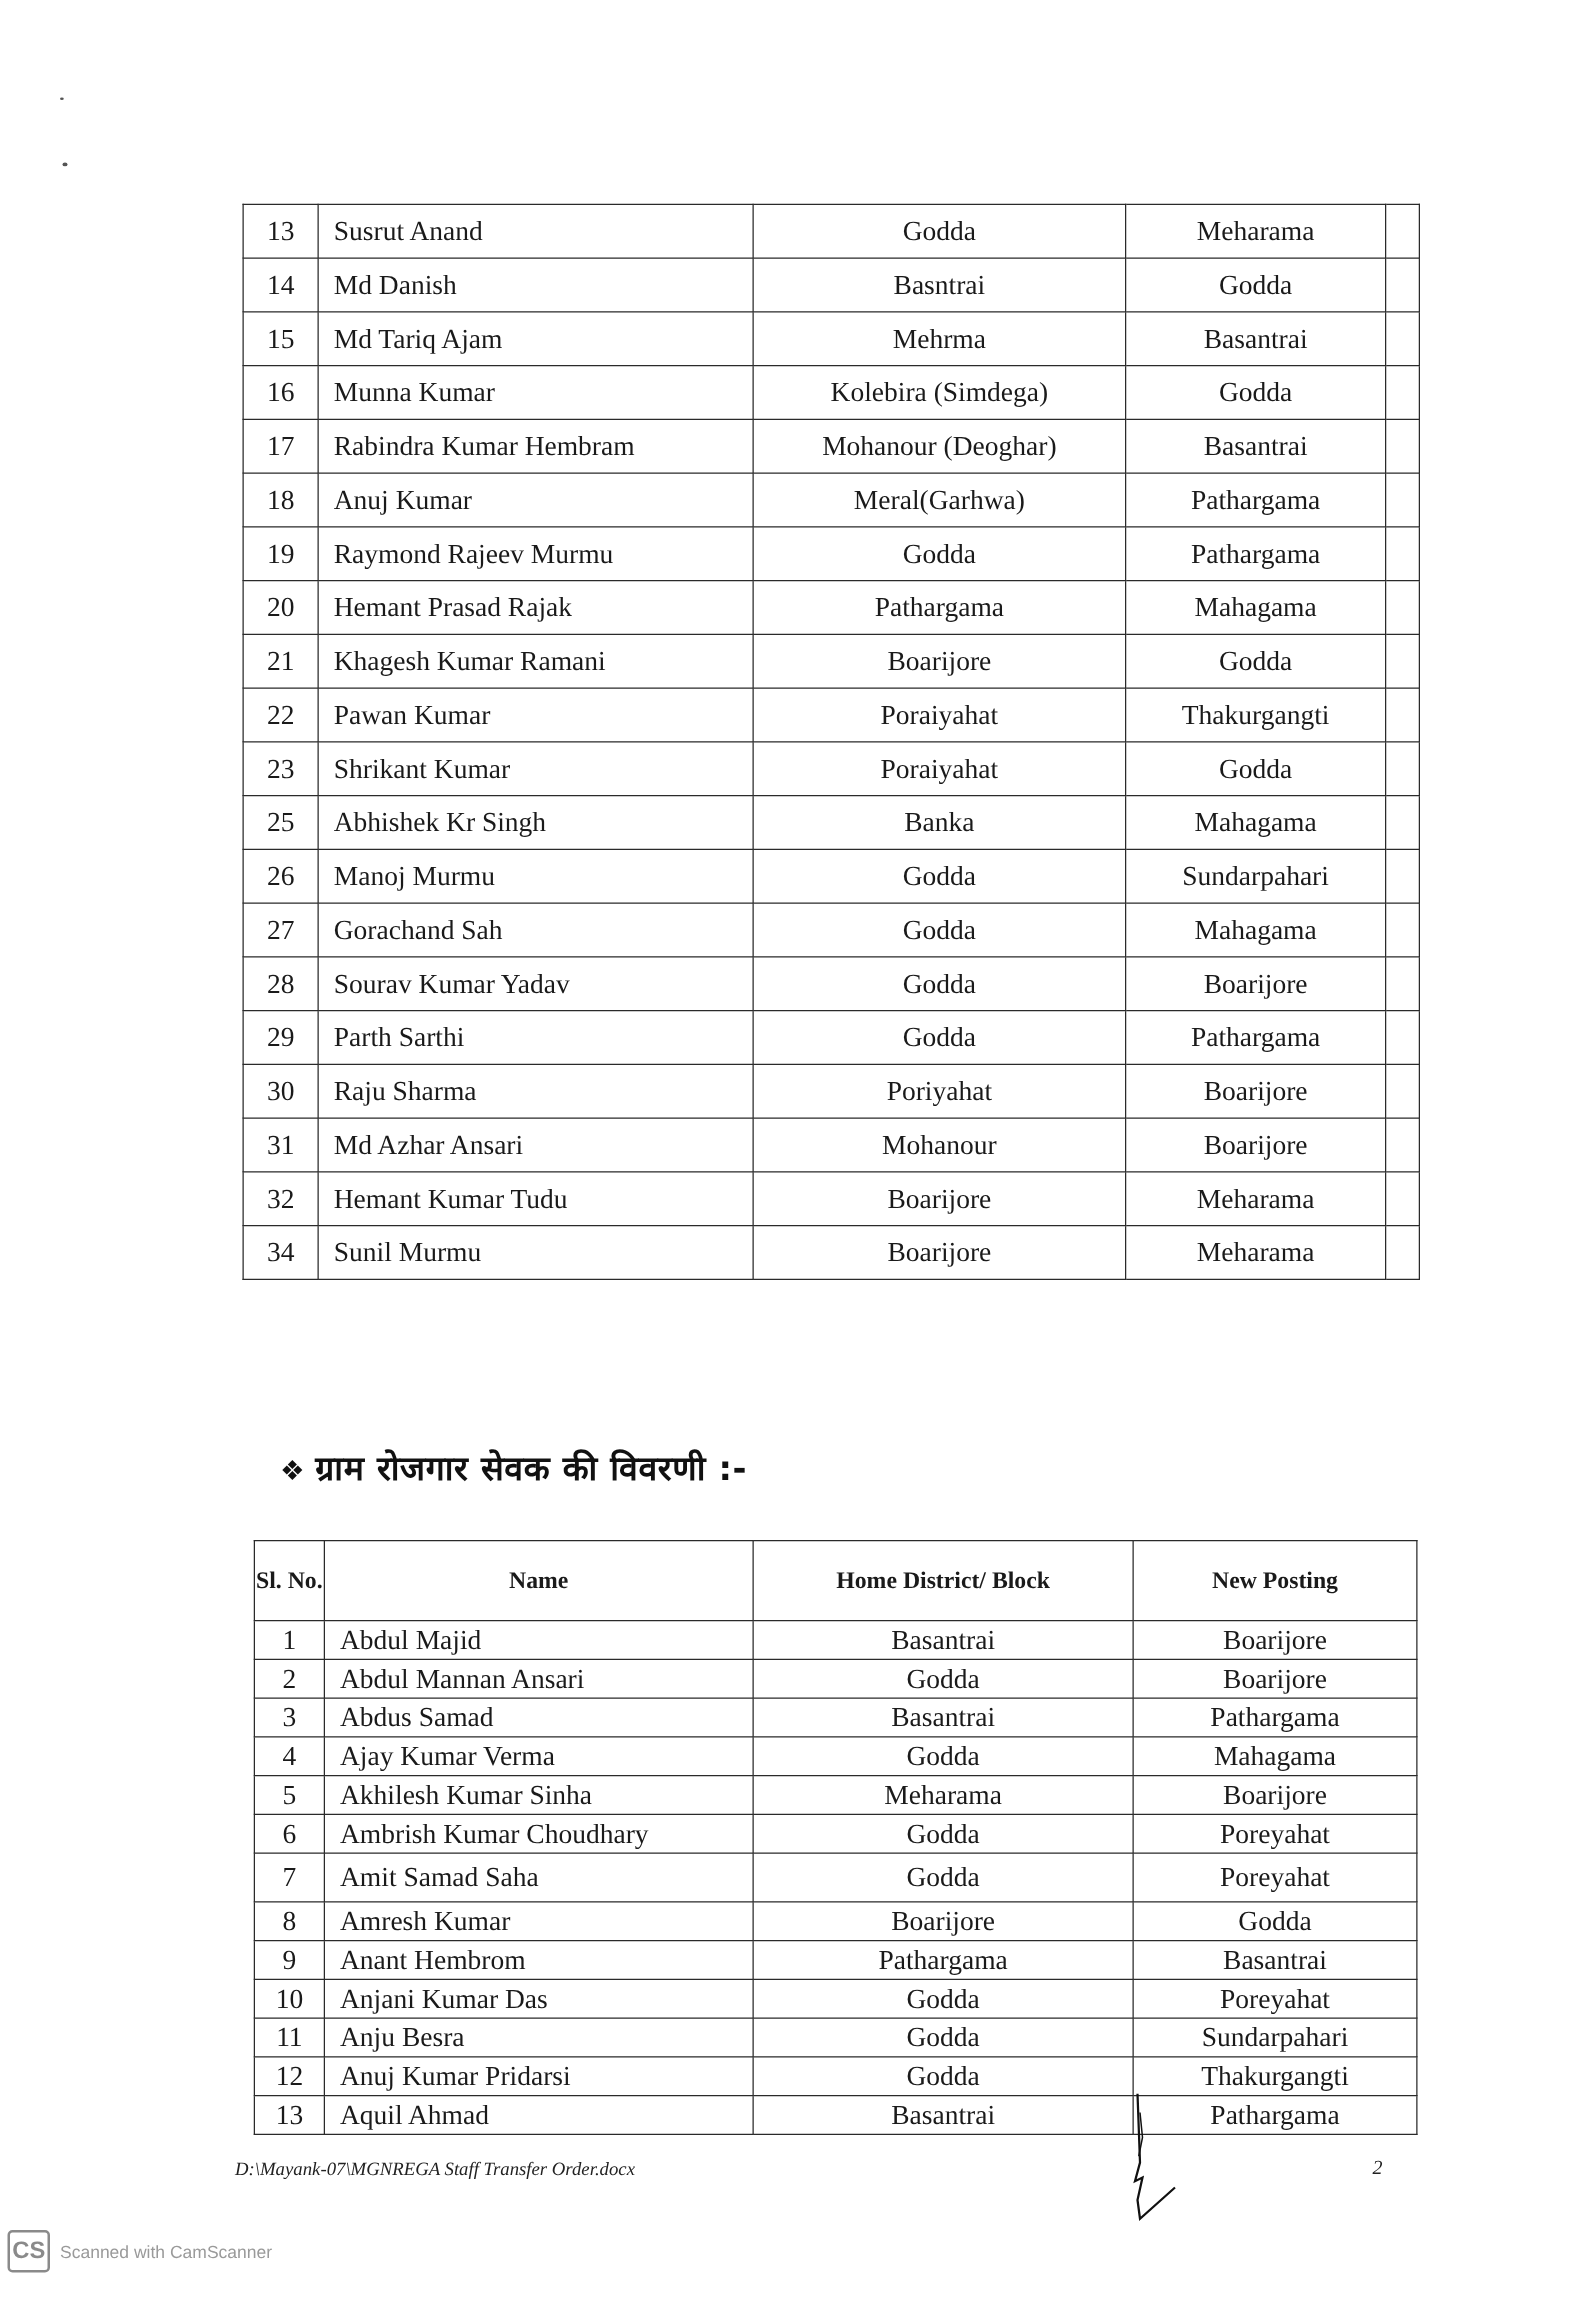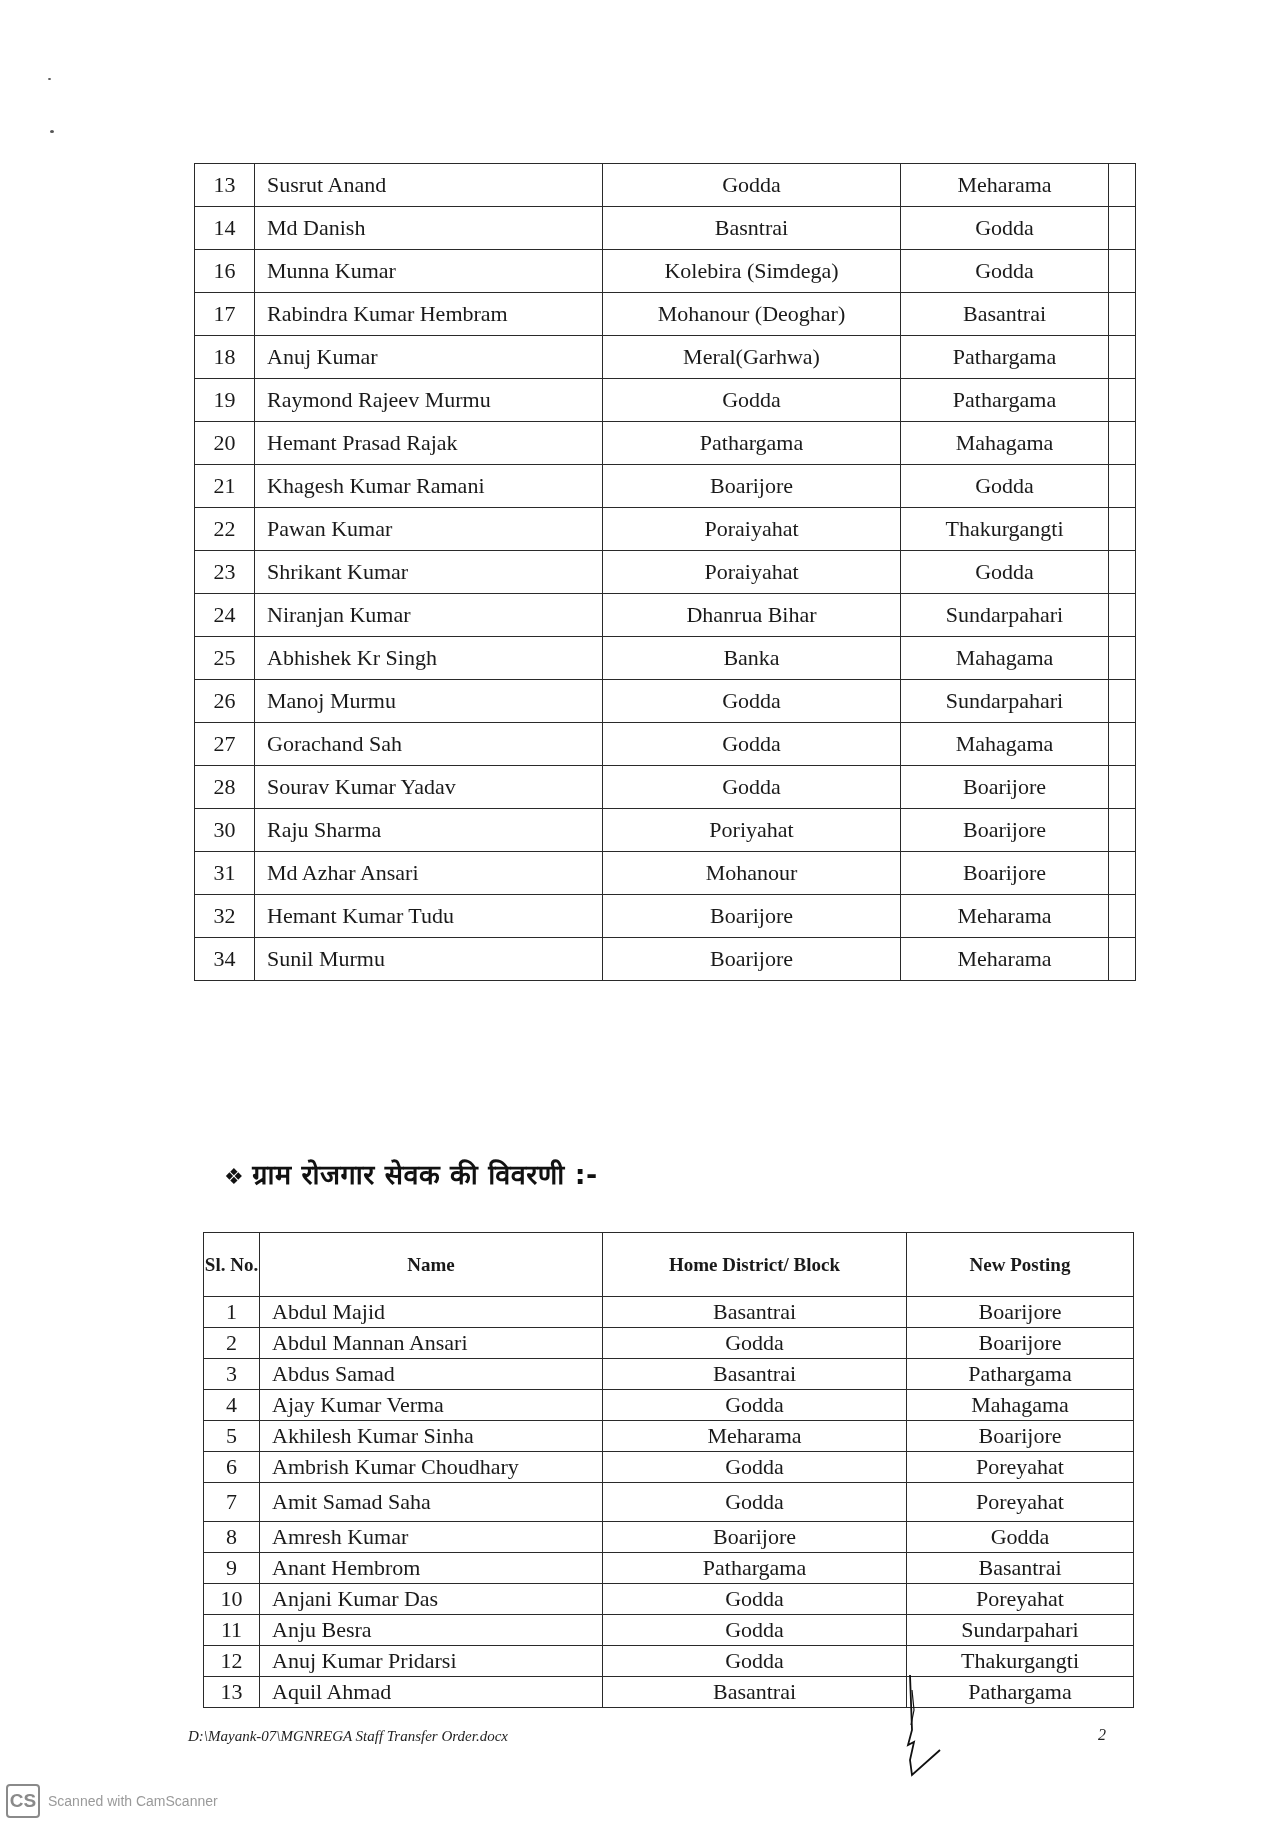--- a/index.html
+++ b/index.html
@@ -73,20 +73,27 @@
         <td class="ex"></td>
       </tr>
       <tr>
         <td class="sl">14</td>
         <td class="nm">Md Danish</td>
         <td class="c">Basntrai</td>
         <td class="c">Godda</td>
         <td class="ex"></td>
       </tr>
       <tr>
+        <td class="sl">15</td>
+        <td class="nm">Md Tariq Ajam</td>
+        <td class="c">Mehrma</td>
+        <td class="c">Basantrai</td>
+        <td class="ex"></td>
+      </tr>
+      <tr>
         <td class="sl">16</td>
         <td class="nm">Munna Kumar</td>
         <td class="c">Kolebira (Simdega)</td>
         <td class="c">Godda</td>
         <td class="ex"></td>
       </tr>
       <tr>
         <td class="sl">17</td>
         <td class="nm">Rabindra Kumar Hembram</td>
         <td class="c">Mohanour (Deoghar)</td>
@@ -129,27 +136,20 @@
         <td class="ex"></td>
       </tr>
       <tr>
         <td class="sl">23</td>
         <td class="nm">Shrikant Kumar</td>
         <td class="c">Poraiyahat</td>
         <td class="c">Godda</td>
         <td class="ex"></td>
       </tr>
       <tr>
-        <td class="sl">24</td>
-        <td class="nm">Niranjan Kumar</td>
-        <td class="c">Dhanrua Bihar</td>
-        <td class="c">Sundarpahari</td>
-        <td class="ex"></td>
-      </tr>
-      <tr>
         <td class="sl">25</td>
         <td class="nm">Abhishek Kr Singh</td>
         <td class="c">Banka</td>
         <td class="c">Mahagama</td>
         <td class="ex"></td>
       </tr>
       <tr>
         <td class="sl">26</td>
         <td class="nm">Manoj Murmu</td>
         <td class="c">Godda</td>
@@ -161,20 +161,27 @@
         <td class="nm">Gorachand Sah</td>
         <td class="c">Godda</td>
         <td class="c">Mahagama</td>
         <td class="ex"></td>
       </tr>
       <tr>
         <td class="sl">28</td>
         <td class="nm">Sourav Kumar Yadav</td>
         <td class="c">Godda</td>
         <td class="c">Boarijore</td>
+        <td class="ex"></td>
+      </tr>
+      <tr>
+        <td class="sl">29</td>
+        <td class="nm">Parth Sarthi</td>
+        <td class="c">Godda</td>
+        <td class="c">Pathargama</td>
         <td class="ex"></td>
       </tr>
       <tr>
         <td class="sl">30</td>
         <td class="nm">Raju Sharma</td>
         <td class="c">Poriyahat</td>
         <td class="c">Boarijore</td>
         <td class="ex"></td>
       </tr>
       <tr>

